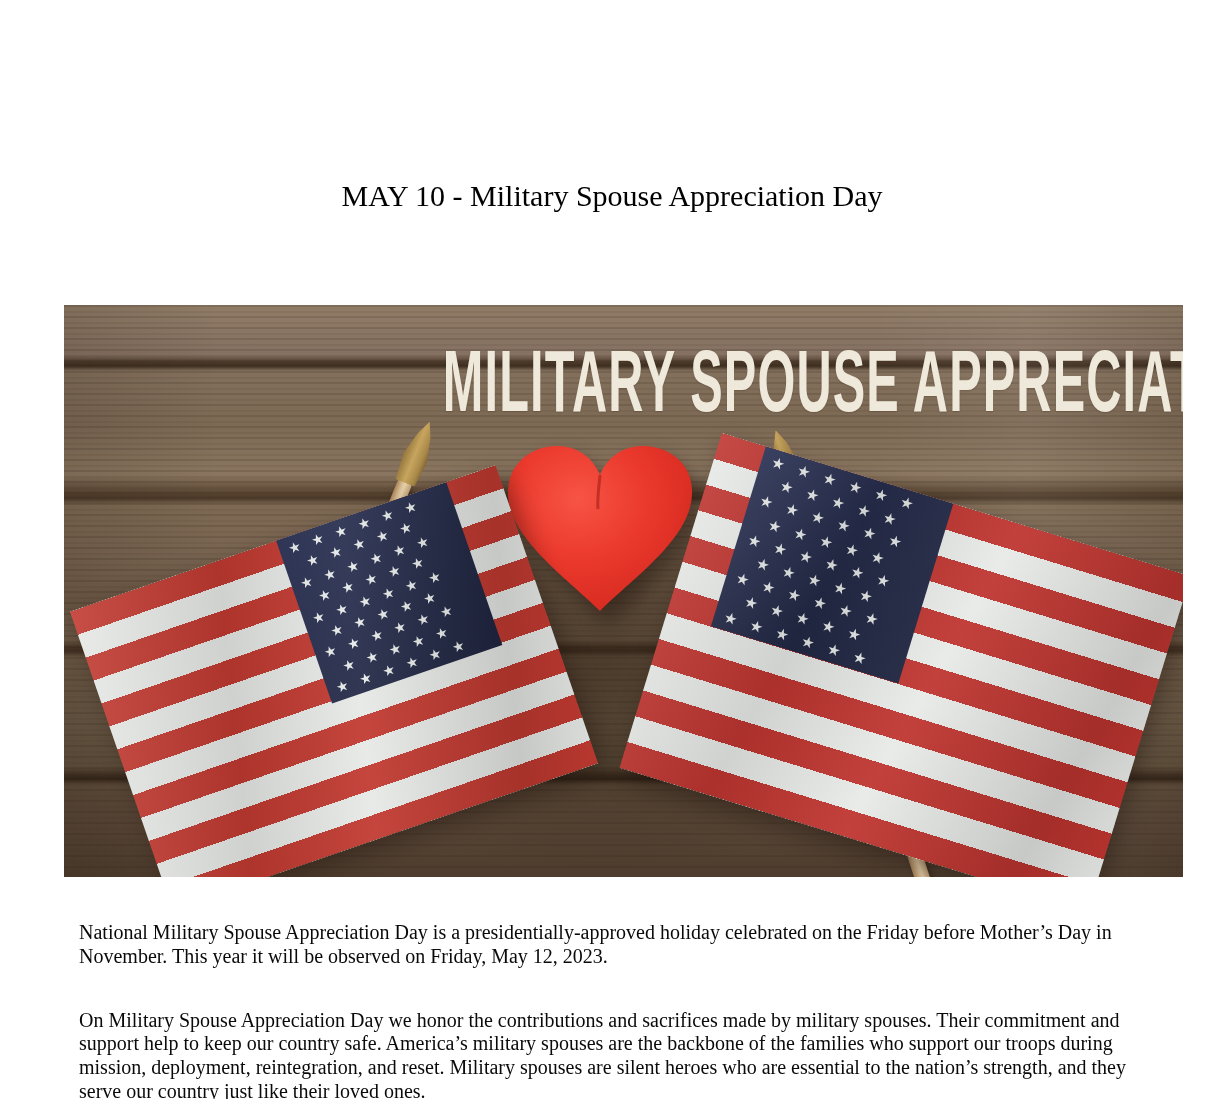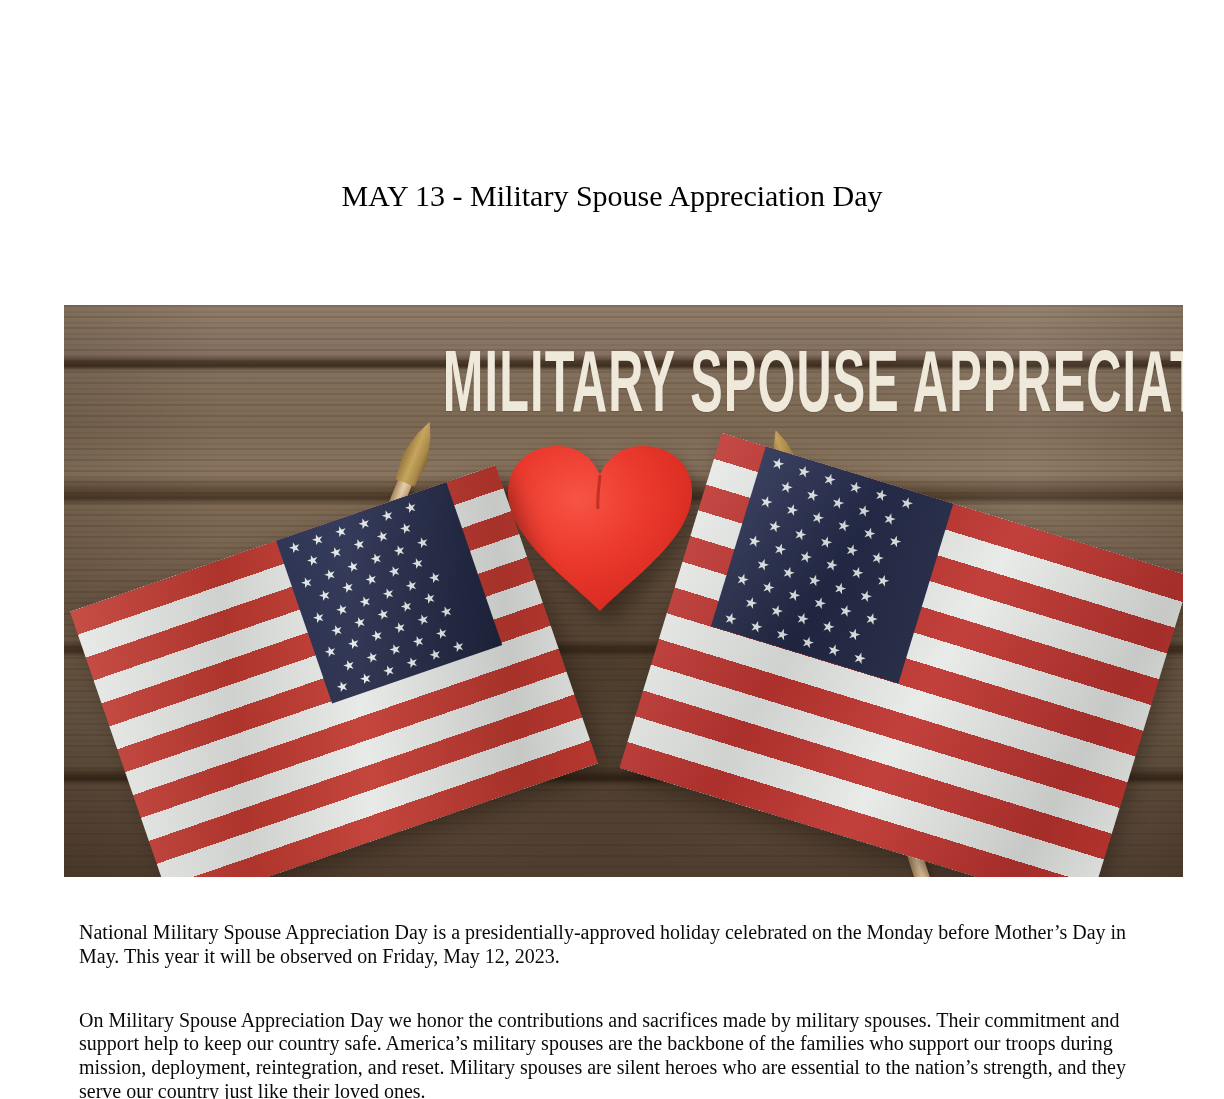--- a/index.html
+++ b/index.html
@@ -108,21 +108,21 @@
     width:1092px; margin:44px 0 0 79px;
     font-size:20px; line-height:23.8px; color:#0a0a0a;
     font-family:"Liberation Serif", serif;
   }
   .article p { margin:0; }
   .article p + p { margin-top:40px; }
 </style>
 </head>
 <body>
 
-<h1 class="page-title">MAY 13 - Military Spouse Appreciation Day</h1>
+<h1 class="page-title">MAY 10 - Military Spouse Appreciation Day</h1>
 
 <div class="hero">
   <div class="wood"></div>
 
   <div class="banner-caption">
     <span>MILITARY SPOUSE APPRECIATION DAY</span>
   </div>
 
   <div class="stick s-left"></div>
   <div class="finial f-left"></div>
@@ -165,15 +165,15 @@
         <div class="srow">★★★★★★</div>
         <div class="srow offset">★★★★★</div>
         <div class="srow">★★★★★★</div>
         <div class="srow offset">★★★★★</div>
         <div class="srow">★★★★★★</div>
       </div>
   </div>
 </div>
 
 <div class="article">
-  <p>National Military Spouse Appreciation Day is a presidentially-approved holiday celebrated on the Monday before Mother’s Day in May. This year it will be observed on Friday, May 12, 2023.</p>
+  <p>National Military Spouse Appreciation Day is a presidentially-approved holiday celebrated on the Friday before Mother’s Day in November. This year it will be observed on Friday, May 12, 2023.</p>
   <p>On Military Spouse Appreciation Day we honor the contributions and sacrifices made by military spouses. Their commitment and support help to keep our country safe. America’s military spouses are the backbone of the families who support our troops during mission, deployment, reintegration, and reset. Military spouses are silent heroes who are essential to the nation’s strength, and they serve our country just like their loved ones.</p>
 </div>
 
 </body></html>

